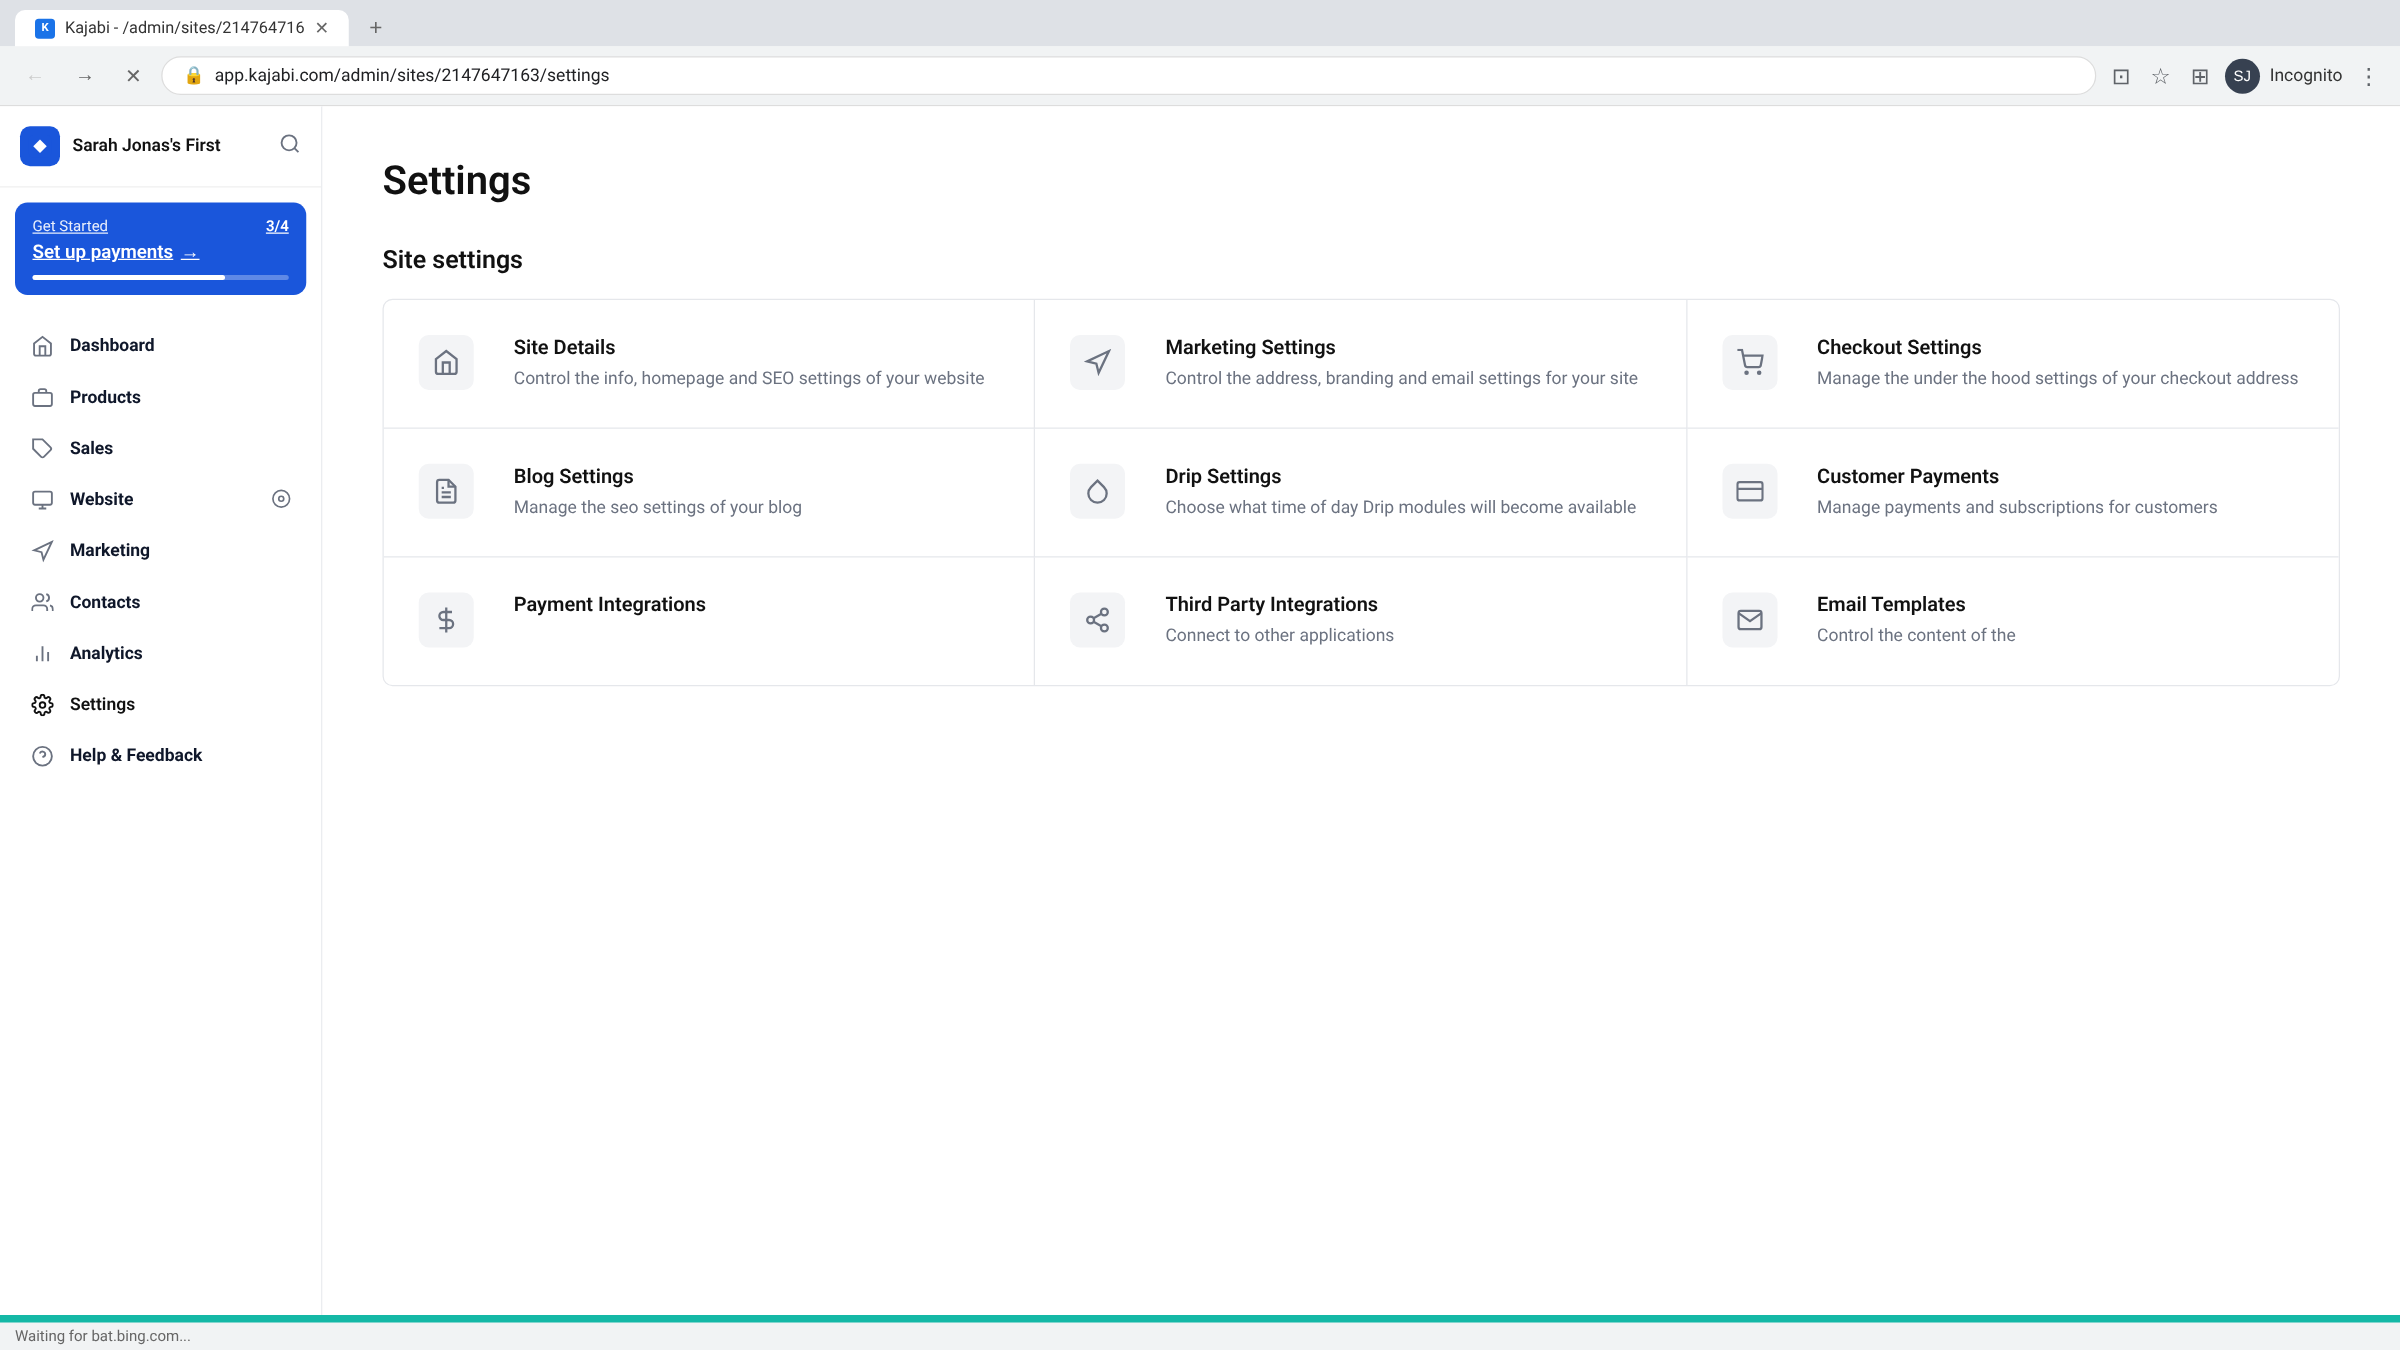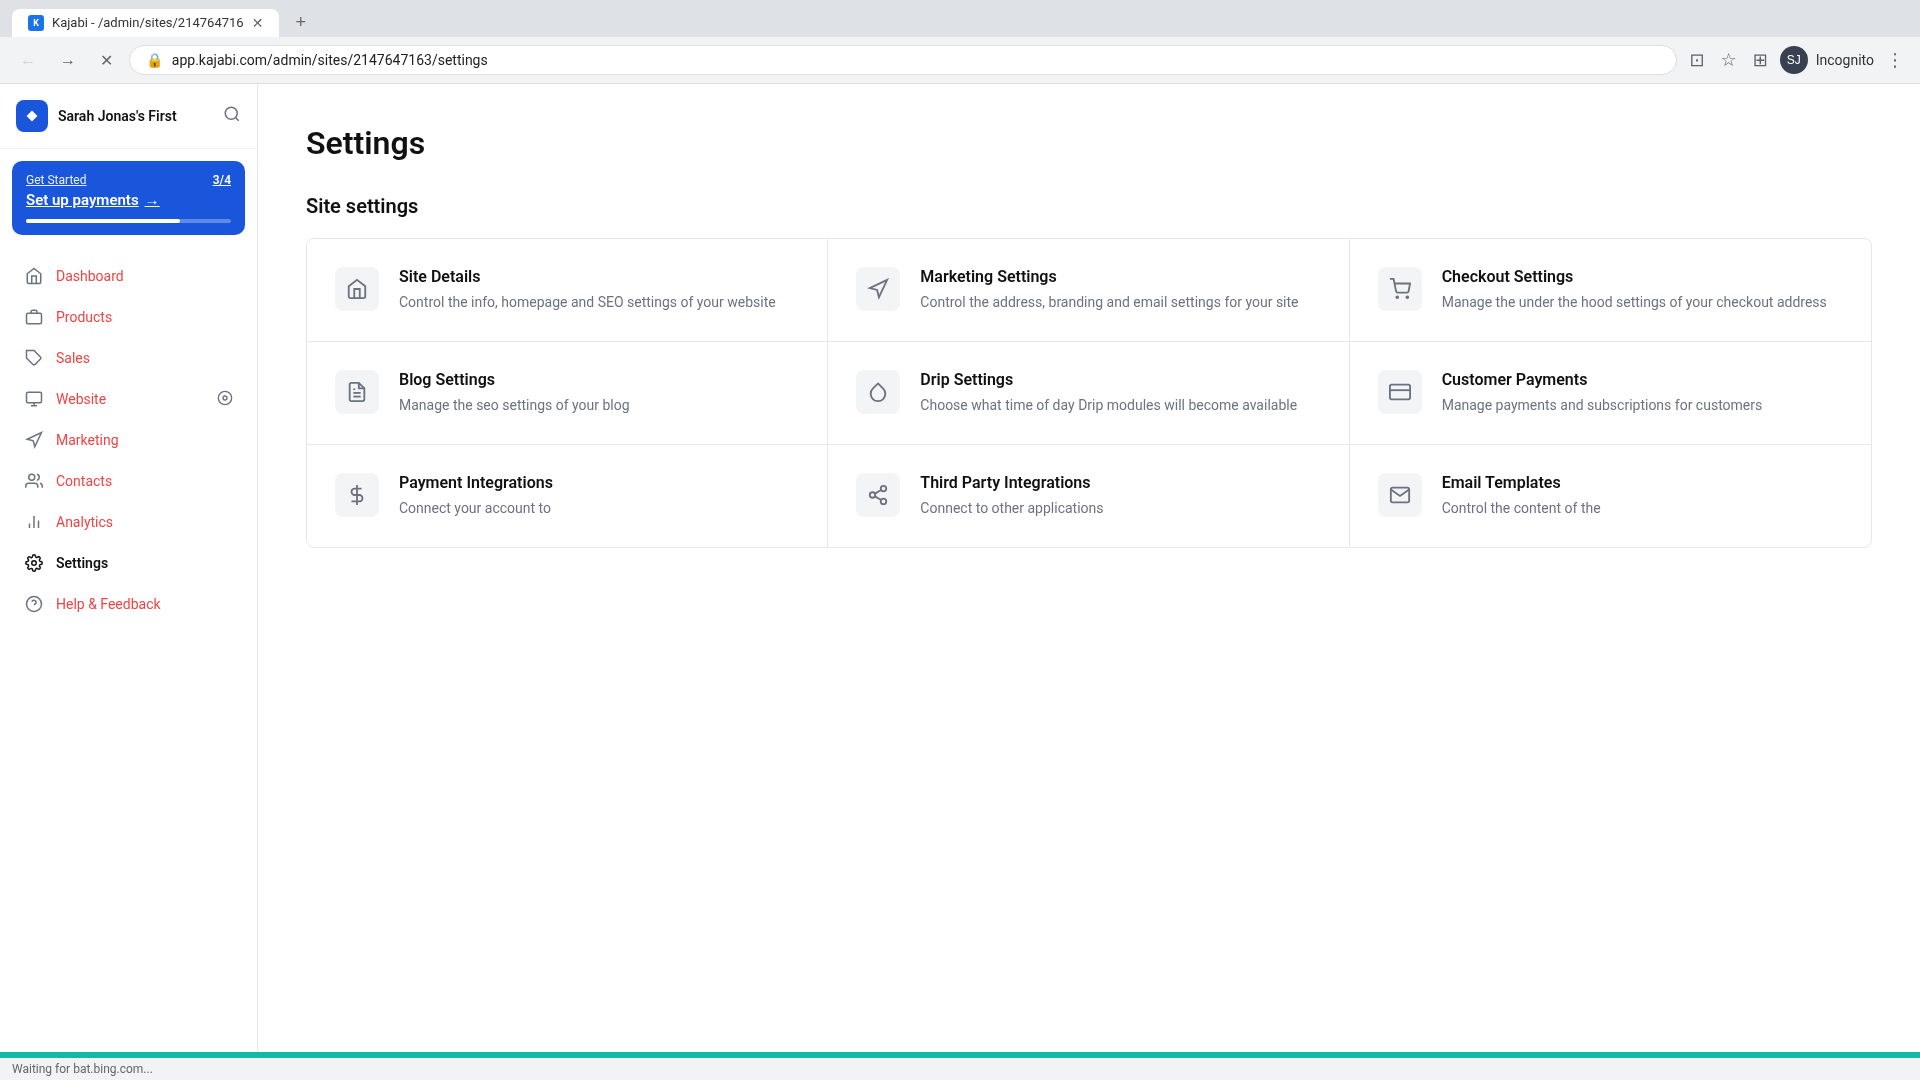--- a/index.html
+++ b/index.html
@@ -33,35 +33,35 @@
 
     .get-started-card { margin: 12px; background: #1a56db; border-radius: 10px; padding: 12px 14px; color: white; cursor: pointer; text-decoration: underline; }
     .get-started-top { display: flex; justify-content: space-between; align-items: center; font-size: 12px; margin-bottom: 4px; }
     .get-started-label { font-size: 12px; opacity: 0.9; }
     .get-started-progress { font-size: 12px; font-weight: 600; }
     .get-started-action { display: flex; align-items: center; gap: 6px; font-size: 15px; font-weight: 600; margin-bottom: 10px; }
     .get-started-bar-bg { background: rgba(255,255,255,0.3); border-radius: 4px; height: 4px; }
     .get-started-bar-fill { background: white; border-radius: 4px; height: 4px; width: 75%; }
 
     .sidebar-nav { flex: 1; overflow-y: auto; padding: 8px 0; }
-    .nav-item { display: flex; align-items: center; gap: 12px; padding: 10px 16px; cursor: pointer; color: #ef4444; font-size: 14px; font-weight: 400; border-radius: 6px; margin: 1px 8px; }
+    .nav-item { display: flex; align-items: center; gap: 12px; padding: 10px 16px; cursor: pointer; color: #0f172a; font-size: 14px; font-weight: 700; border-radius: 6px; margin: 1px 8px; }
     .nav-item.active { color: #111; font-weight: 600; }
     .nav-icon { width: 20px; height: 20px; display: flex; align-items: center; justify-content: center; color: #6b7280; flex-shrink: 0; }
     .nav-item.active .nav-icon { color: #111; }
     .nav-item-label { flex: 1; }
     .nav-item-badge { color: #6b7280; font-size: 12px; }
 
     
     .main-content { flex: 1; overflow-y: auto; background: #fff; padding: 40px 48px; }
     .page-title { font-size: 32px; font-weight: 600; color: #111; margin-bottom: 32px; }
     .section-title { font-size: 20px; font-weight: 600; color: #111; margin-bottom: 20px; }
 
     
     .settings-grid { display: grid; grid-template-columns: repeat(3, 1fr); gap: 0; border: 1px solid #e5e7eb; border-radius: 8px; overflow: hidden; }
-    .settings-card { padding: 28px 28px; border-right: 1px solid #e5e7eb; border-bottom: 1px solid #e5e7eb; cursor: pointer; display: flex; align-items: flex-start; gap: 20px; transition: background 0.15s; }
+    .settings-card { padding: 28px 28px; border-right: 1px solid #e5e7eb; border-bottom: 1px solid #e5e7eb; cursor: pointer; display: flex; align-items: flex-start; gap: 32px; transition: background 0.15s; }
     .settings-card:nth-child(3n) { border-right: none; }
     .settings-card:nth-last-child(-n+3) { border-bottom: none; }
 
     .card-icon { width: 44px; height: 44px; background: #f3f4f6; border-radius: 8px; display: flex; align-items: center; justify-content: center; flex-shrink: 0; color: #6b7280; font-size: 20px; }
     .card-content { flex: 1; }
     .card-title { font-size: 16px; font-weight: 600; color: #111; margin-bottom: 6px; }
     .card-desc { font-size: 14px; color: #6b7280; line-height: 1.5; }
 
     
     .status-bar { background: #f1f3f4; padding: 4px 12px; font-size: 12px; color: #666; border-top: 6px solid #14b8a6; }
@@ -329,21 +329,20 @@
 
       <div class="settings-card">
         <div class="card-icon">
           <svg width="22" height="22" viewBox="0 0 24 24" fill="none" stroke="#6b7280" stroke-width="2">
               <line x1="12" y1="1" x2="12" y2="23"></line>
               <path d="M17 5H9.5a3.5 3.5 0 000 7h5a3.5 3.5 0 010 7H6"></path>
             </svg>
         </div>
         <div class="card-content">
           <div class="card-title">Payment Integrations</div>
-          <div class="card-desc">Connect your account to</div>
         </div>
       </div>
 
       <div class="settings-card">
         <div class="card-icon">
           <svg width="22" height="22" viewBox="0 0 24 24" fill="none" stroke="#6b7280" stroke-width="2">
               <circle cx="18" cy="5" r="3"></circle>
               <circle cx="6" cy="12" r="3"></circle>
               <circle cx="18" cy="19" r="3"></circle>
               <line x1="8.59" y1="13.51" x2="15.42" y2="17.49"></line>

